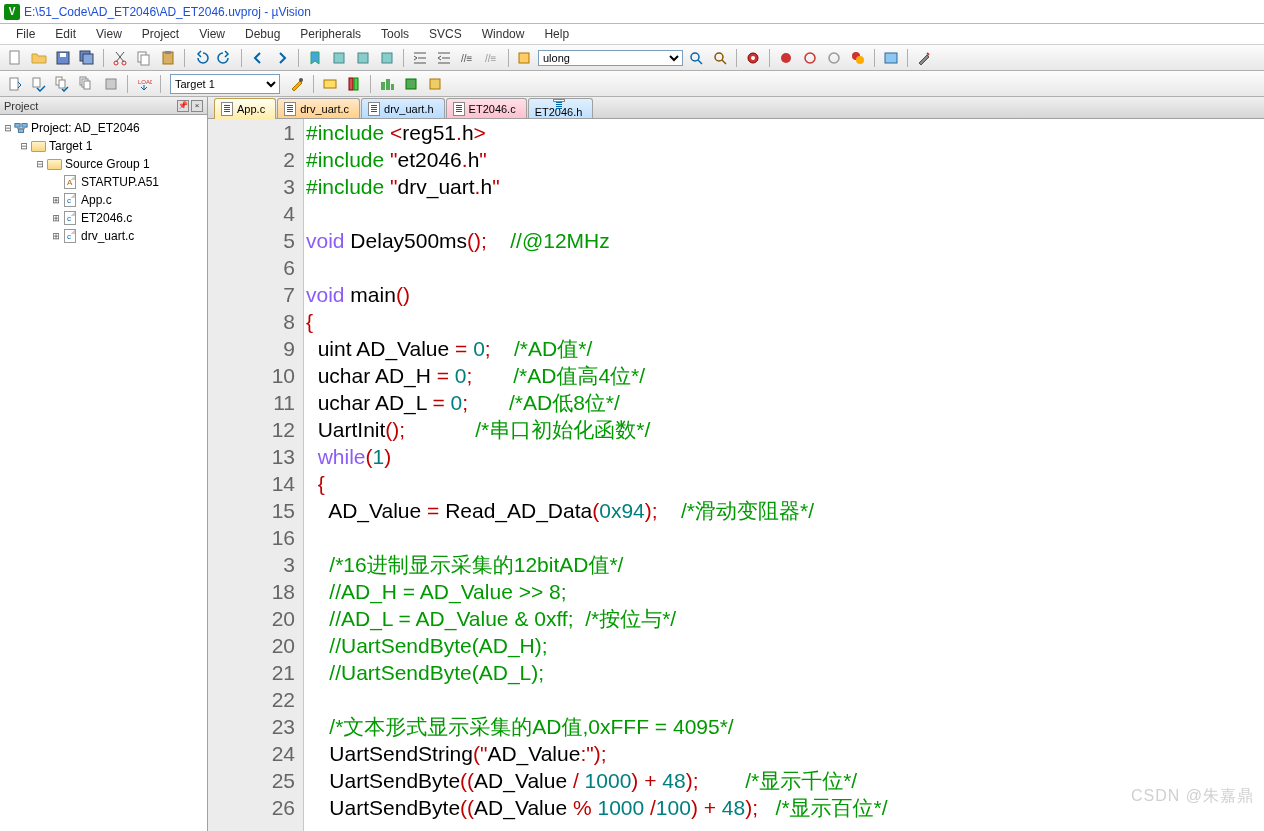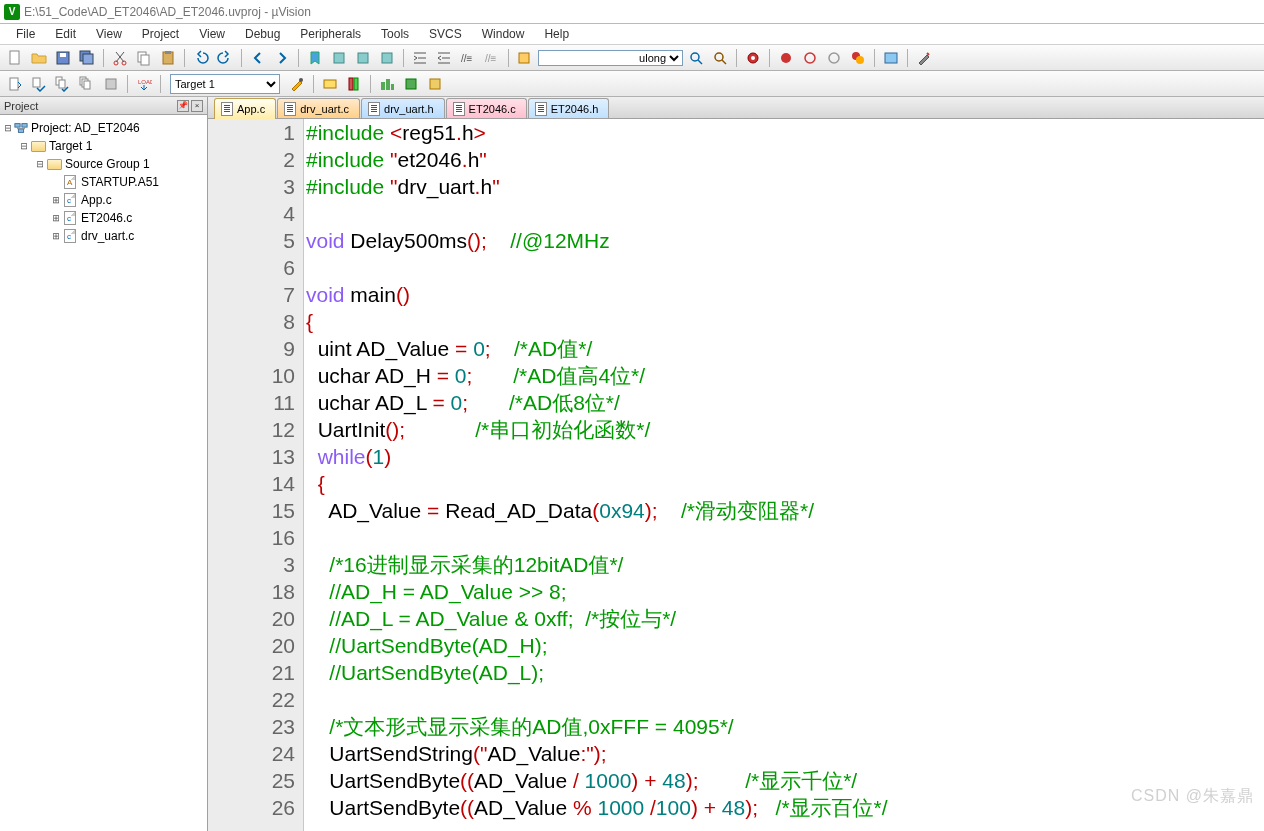--- a/index.html
+++ b/index.html
@@ -1,26 +1,26 @@
 <!DOCTYPE html>
 <html><head>
 <meta charset="utf-8">
 <style>
 * { margin:0; padding:0; box-sizing:border-box; font-family: "Segoe UI", Tahoma, sans-serif; }
 html,body { width:1264px; height:831px; overflow:hidden; background:#fff; }
 .title-bar { height:24px; background:#fff; display:flex; align-items:center; border-bottom:1px solid #a0c0e0; }
 .title-bar .icon { width:16px; height:16px; margin:0 4px; background:#0a8a0a; border-radius:2px; display:flex; align-items:center; justify-content:center; color:#fff; font-size:10px; font-weight:bold; }
-.title-text { font-size:12px; color:#737373; }
+.title-text { font-size:12px; color:#1d4ed8; }
 .menu-bar { height:21px; background:#fff; display:flex; align-items:center; padding-left:6px; border-bottom:1px solid #d0d0d0; }
 .menu-item { font-size:12px; color:#333; padding:2px 10px; cursor:default; }
 .toolbar { height:26px; background:linear-gradient(#fcfcfc,#e8e8e8); border-bottom:1px solid #b0b0b0; display:flex; align-items:center; padding:0 4px; gap:2px; }
 .tool-sep { width:1px; height:18px; background:#b0b0b0; margin:0 3px; }
 .tool-btn { width:22px; height:22px; display:flex; align-items:center; justify-content:center; border:1px solid transparent; border-radius:2px; cursor:default; }
 .tool-btn svg { width:16px; height:16px; }
-.toolbar .combo { height:16px; font-size:11px; border:1px solid #7b9ebd; background:#fff;text-align:right; }
+.toolbar .combo { height:16px; font-size:11px; border:1px solid #7b9ebd; background:#fff; }
 .toolbar2 { height:26px; background:linear-gradient(#fcfcfc,#e8e8e8); border-bottom:1px solid #b0b0b0; display:flex; align-items:center; padding:0 4px; gap:2px; }
 .main-area { display:flex; height:calc(831px - 24px - 21px - 26px - 26px); }
 .project-panel { width:208px; border-right:1px solid #a0a0a0; display:flex; flex-direction:column; background:#fff; }
 .panel-header { height:18px; background:linear-gradient(#f0f0f0,#d8d8d8); border-bottom:1px solid #a0a0a0; display:flex; align-items:center; justify-content:space-between; padding:0 4px; font-size:11px; color:#333; }
 .panel-header .hdr-btns { display:flex; gap:2px; }
 .panel-header .hb { width:12px; height:12px; background:#e0e0e0; border:1px solid #888; font-size:8px; line-height:10px; text-align:center; }
 .tree { flex:1; padding:4px 2px; font-size:12px; overflow:auto; }
 .tree-row { display:flex; align-items:center; height:18px; cursor:default; white-space:nowrap; }
 .tree-toggle { width:12px; text-align:center; color:#555; font-size:9px; }
 .tree-icon { width:16px; height:14px; margin-right:3px; display:inline-flex; align-items:center; justify-content:center; }
@@ -31,21 +31,21 @@
 .fil.c::before { content:"c"; position:absolute; font-size:8px; color:#06a; left:2px; top:2px; }
 .fil.a::before { content:"A"; position:absolute; font-size:8px; color:#a60; left:2px; top:2px; }
 .prj { width:14px; height:14px; }
 .editor-area { flex:1; display:flex; flex-direction:column; background:#fff; position:relative; }
 .tab-bar { height:22px; background:linear-gradient(#f0f0f0,#d6d6d6); display:flex; align-items:flex-end; padding-left:6px; border-bottom:1px solid #a0a0a0; }
 .tab { height:20px; display:flex; align-items:center; padding:0 10px 0 6px; font-size:11px; border:1px solid #a0a0a0; border-bottom:none; margin-right:1px; border-radius:3px 3px 0 0; gap:4px; cursor:default; }
 .tab.active { background:linear-gradient(#fffef2,#ffeda8); border-color:#c0a050; position:relative; z-index:2; height:21px; margin-bottom:-1px; }
 .tab.orange { background:linear-gradient(#ffe9cc,#ffd088); }
 .tab.blue { background:linear-gradient(#d8ecff,#b8dcff); }
 .tab.pink { background:linear-gradient(#ffe0e8,#ffc0d0); }
-.tab.lblue { background:linear-gradient(#e0f0ff,#c0e0ff); }
+.tab.lblue { background:linear-gradient(#e0f0ff,#c0e0ff);flex-direction:column; }
 .tab .ticon { width:12px; height:14px; background:#fff; border:1px solid #888; position:relative; }
 .tab .ticon::before { content:""; position:absolute; top:2px; left:2px; width:6px; height:1px; background:#06a; box-shadow:0 2px 0 #06a,0 4px 0 #06a,0 6px 0 #06a; }
 .code-area { flex:1; display:flex; overflow:hidden; font-family: "NSimSun","SimSun","Consolas",monospace; font-size:21px; line-height:27px; }
 .gutter { width:96px; background:#ececec; border-right:1px solid #c8c8c8; text-align:right; padding-right:8px; color:#666; }
 .gutter .ln { height:27px; }
 .code { flex:1; padding-left:2px; white-space:pre; color:#000; overflow:hidden; }
 .code .cl { height:27px; }
 .kw { color:#8b5cf6; }
 .dir { color:#009a00; }
 .cmt { color:#009a00; }

